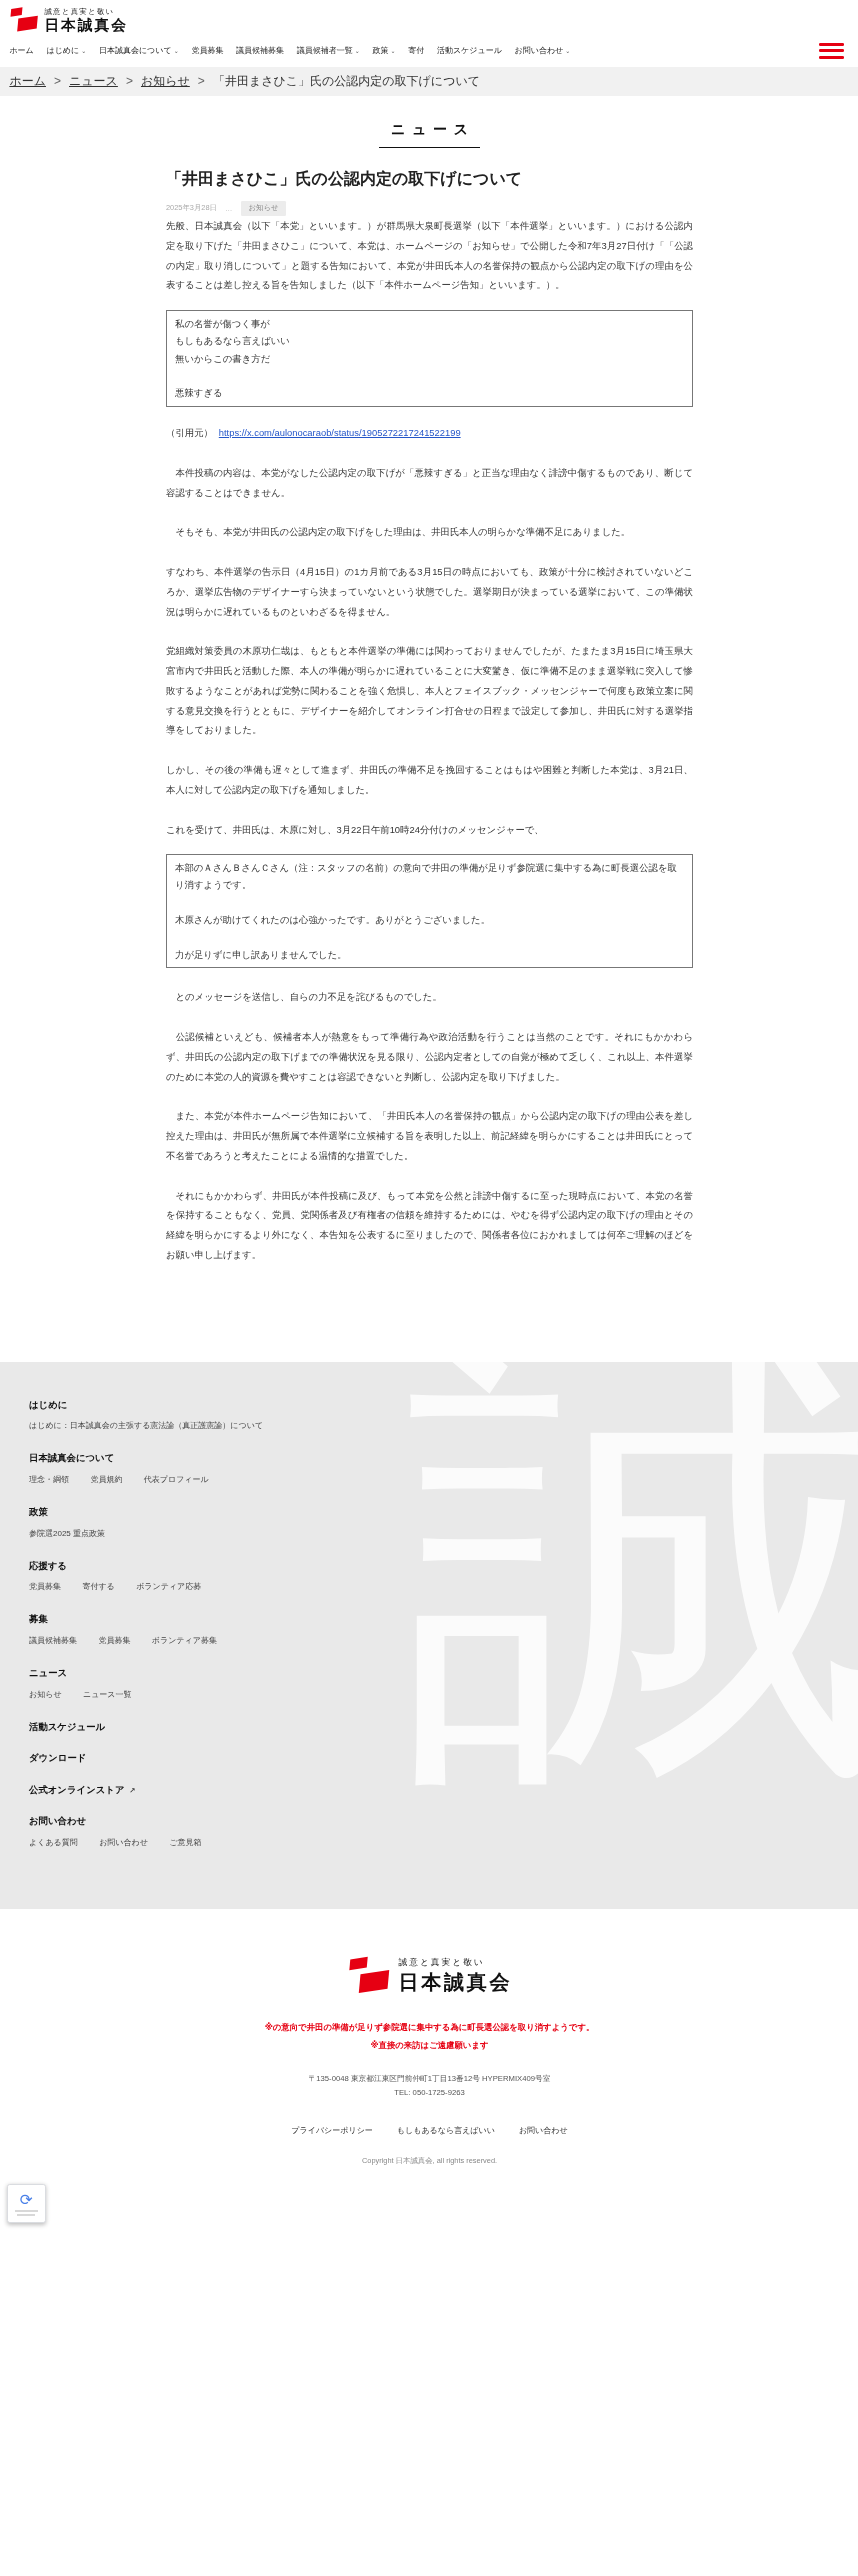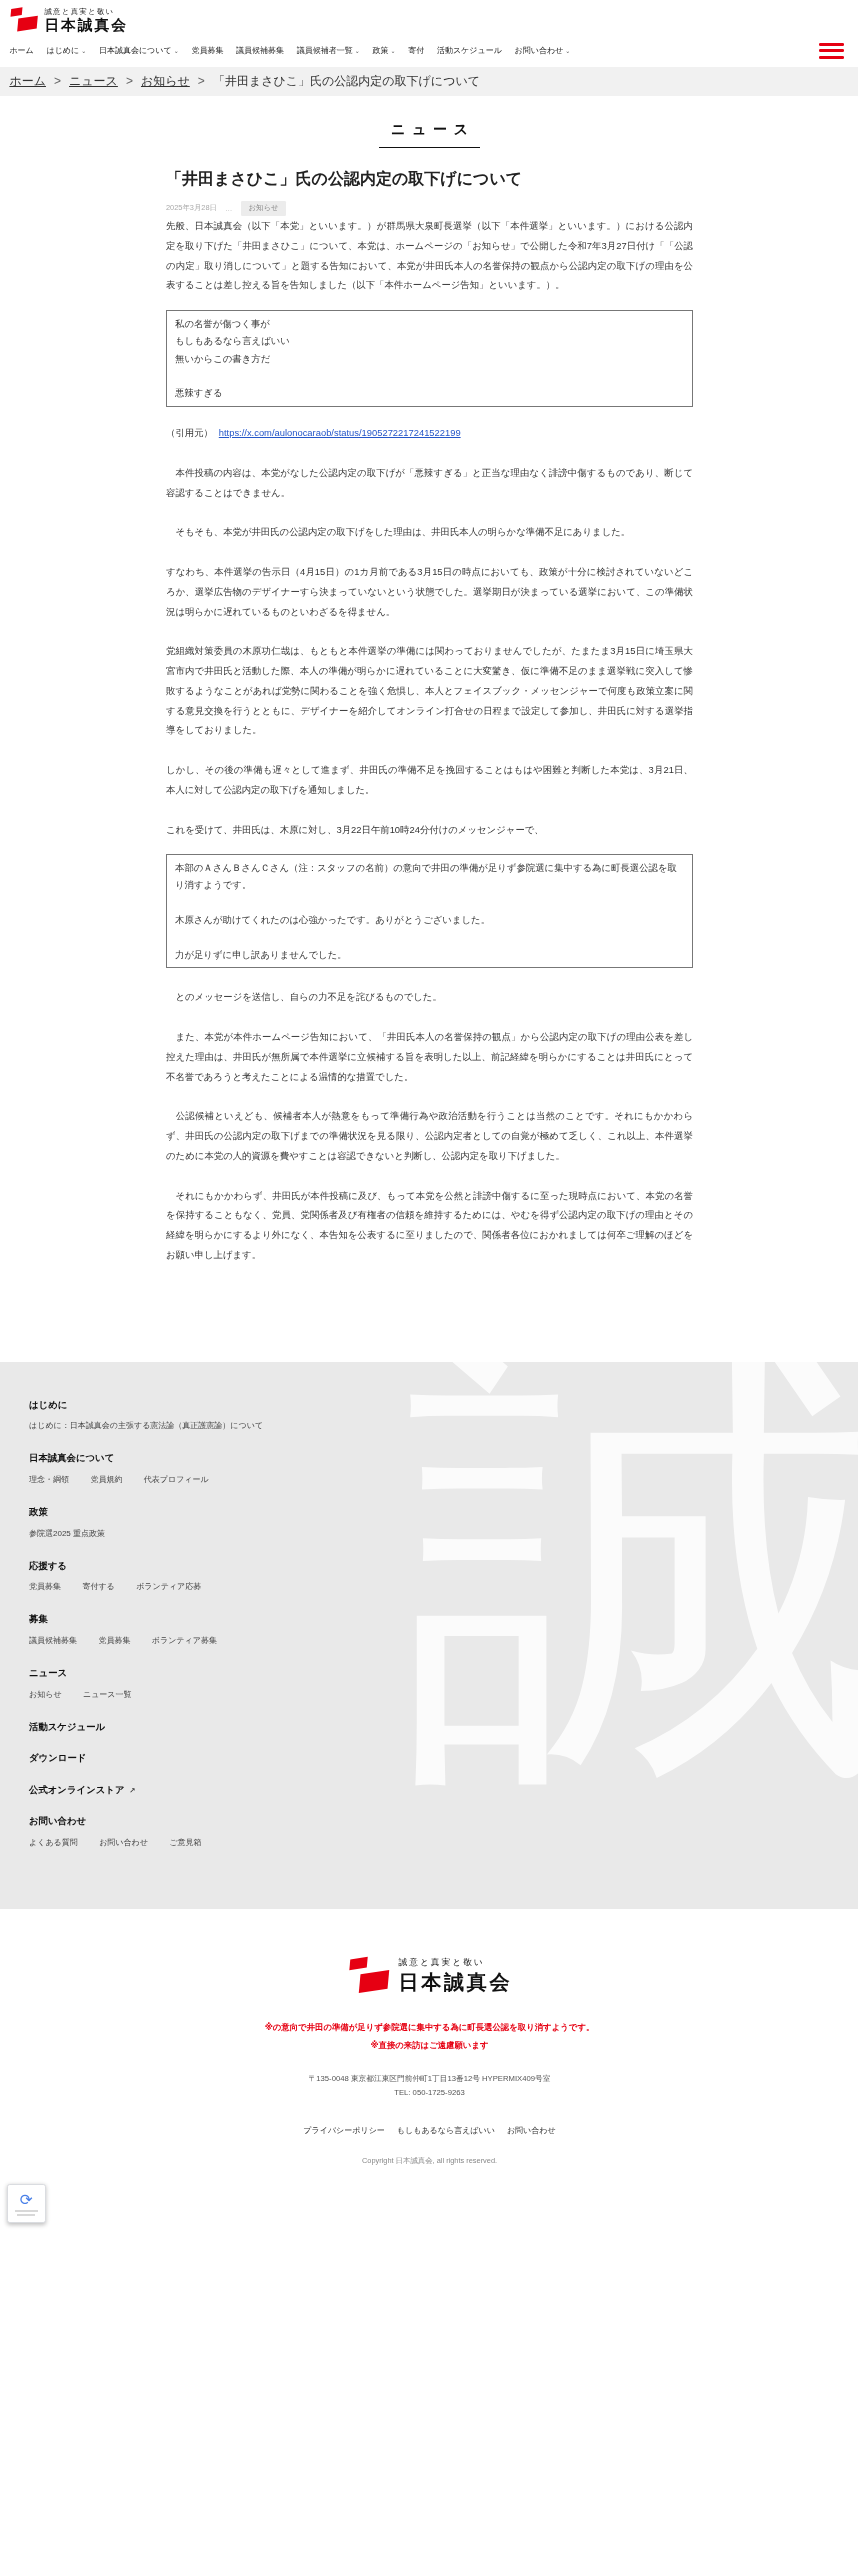--- a/index.html
+++ b/index.html
@@ -56,21 +56,21 @@
   .footer-logo { display:inline-flex; align-items:center; gap:8.7px; cursor:pointer; }
   .logo-mark.big { width:43px; height:39px; }
   .logo-mark.big .flag1 { left:3.3px; top:1.3px; width:16.7px; height:11.4px; }
   .logo-mark.big .flag2 { left:12.7px; top:15.4px; width:28px; height:19.4px; }
   .footer-brand-text { display:flex; flex-direction:column; text-align:left; line-height:1.3; }
   .footer-tagline { font-size:8.7px; letter-spacing:2px; color:#222; }
   .footer-brand { font-size:20px; font-weight:700; letter-spacing:2.7px; color:#111; }
   .footer-notes { margin-top:21.4px; }
   .note { color:#e60012; font-size:8.4px; font-weight:700; line-height:2.1; }
   .footer-address { margin-top:17.4px; font-size:7.7px; color:#555; line-height:1.9; }
-  .legal-links { display:flex; justify-content:center; gap:12px; margin-top:24px; font-size:8px; color:#333; }
+  .legal-links { display:flex; justify-content:center; gap:24px; margin-top:24px; font-size:8px; color:#333; }
   .legal-link { cursor:pointer; }
   .copyright { margin-top:20px; font-size:7.4px; color:#888; }
   
   .recaptcha-badge { position:absolute; left:6.7px; bottom:6.7px; width:39px; height:39px; background:#fff; border:0.7px solid #dadce0; border-radius:2.7px; box-shadow:0 1.3px 4px rgba(0,0,0,0.25); display:flex; flex-direction:column; align-items:center; justify-content:center; cursor:pointer; }
   .recaptcha-swirl { color:#4a80e8; font-size:15.4px; line-height:1; }
   .recaptcha-lines { margin-top:2.7px; }
   .recaptcha-lines .l1 { display:block; width:23px; height:2px; background:#d8d8d8; margin:0 auto; }
   .recaptcha-lines .l2 { display:block; width:17.4px; height:2px; background:#d8d8d8; margin:2px auto 0; }
 </style>
 </head>
@@ -178,22 +178,22 @@
       <p>しかし、その後の準備も遅々として進まず、井田氏の準備不足を挽回することはもはや困難と判断した本党は、3月21日、本人に対して公認内定の取下げを通知しました。</p>
       <p>これを受けて、井田氏は、木原に対し、3月22日午前10時24分付けのメッセンジャーで、</p>
 
       <div class="quote-box">本部のＡさんＢさんＣさん（注：スタッフの名前）の意向で井田の準備が足りず参院選に集中する為に町長選公認を取り消すようです。
 
 木原さんが助けてくれたのは心強かったです。ありがとうございました。
 
 力が足りずに申し訳ありませんでした。</div>
 
       <p>　とのメッセージを送信し、自らの力不足を詫びるものでした。</p>
+      <p>　公認候補といえども、候補者本人が熱意をもって準備行為や政治活動を行うことは当然のことです。それにもかかわらず、井田氏の公認内定の取下げまでの準備状況を見る限り、公認内定者としての自覚が極めて乏しく、これ以上、本件選挙のために本党の人的資源を費やすことは容認できないと判断し、公認内定を取り下げました。</p>
       <p>　また、本党が本件ホームページ告知において、「井田氏本人の名誉保持の観点」から公認内定の取下げの理由公表を差し控えた理由は、井田氏が無所属で本件選挙に立候補する旨を表明した以上、前記経緯を明らかにすることは井田氏にとって不名誉であろうと考えたことによる温情的な措置でした。</p>
-      <p>　公認候補といえども、候補者本人が熱意をもって準備行為や政治活動を行うことは当然のことです。それにもかかわらず、井田氏の公認内定の取下げまでの準備状況を見る限り、公認内定者としての自覚が極めて乏しく、これ以上、本件選挙のために本党の人的資源を費やすことは容認できないと判断し、公認内定を取り下げました。</p>
       <p>　それにもかかわらず、井田氏が本件投稿に及び、もって本党を公然と誹謗中傷するに至った現時点において、本党の名誉を保持することもなく、党員、党関係者及び有権者の信頼を維持するためには、やむを得ず公認内定の取下げの理由とその経緯を明らかにするより外になく、本告知を公表するに至りましたので、関係者各位におかれましては何卒ご理解のほどをお願い申し上げます。</p>
     </div>
   </article>
 </main>
 
 <div class="footer-sitemap">
   <div class="watermark">誠</div>
   <div class="fs-inner">
 
     <div class="fs-section">

